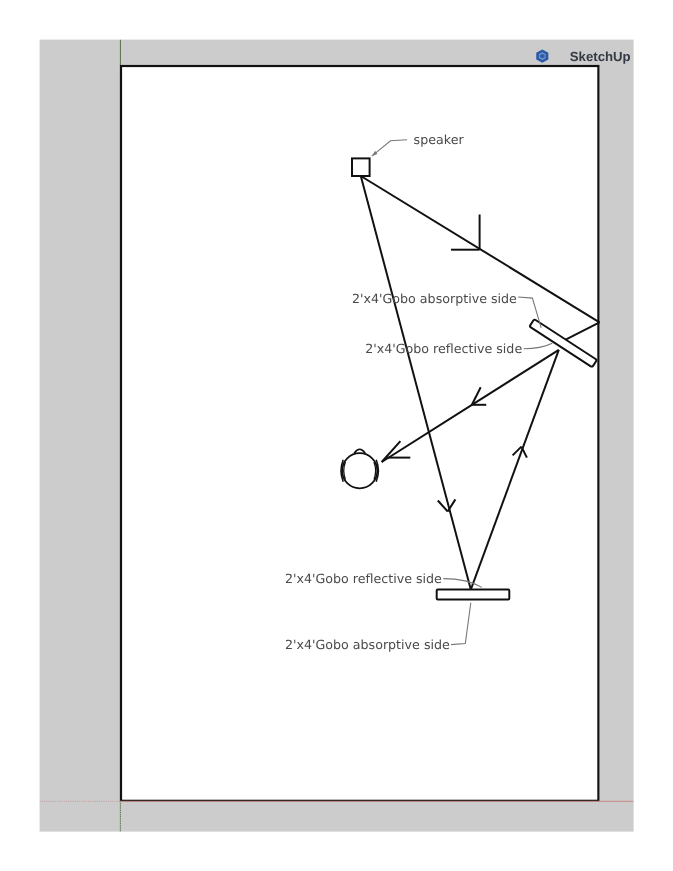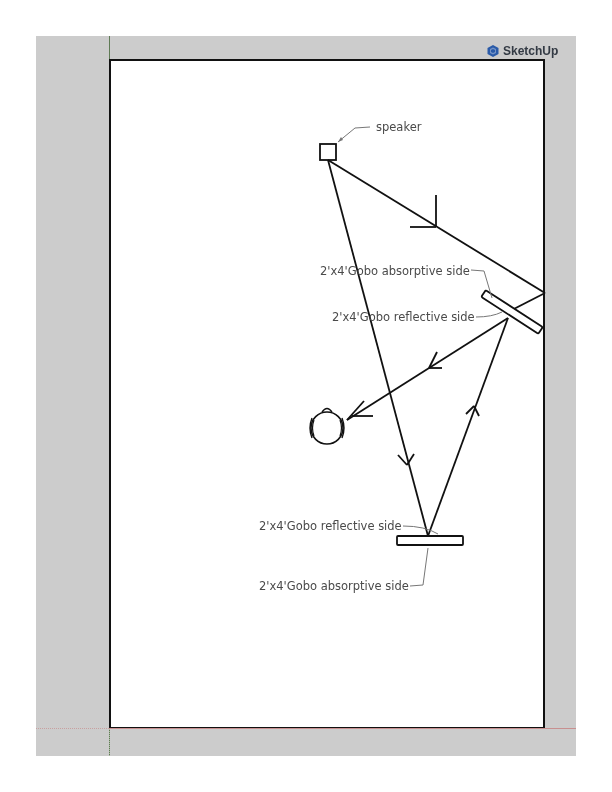--- a/index.html
+++ b/index.html
@@ -3,21 +3,21 @@
 <meta charset="utf-8">
 <style>
   html, body { margin: 0; padding: 0; }
   body { width: 612px; height: 792px; background: #ffffff; position: relative; overflow: hidden; font-family: "DejaVu Sans", "Liberation Sans", sans-serif; }
   .viewport { position: absolute; left: 36px; top: 36px; width: 540px; height: 720px; background: #cccccc; overflow: hidden; }
   .sheet { position: absolute; left: 73px; top: 23px; width: 436px; height: 670px; background: #ffffff; border: 2px solid #111111; box-sizing: border-box; }
   .axis-green { position: absolute; left: 73px; top: 0; width: 1px; height: 720px; background: #5f7a55; }
   .axis-green-dotted { position: absolute; left: 73px; top: 693px; width: 1px; height: 27px; border-left: 1px dotted #a8b8a0; }
   .axis-red { position: absolute; left: 73px; top: 692px; width: 467px; height: 1px; background: #c89090; }
   .axis-red-dotted { position: absolute; left: 0; top: 692px; width: 73px; height: 0; border-top: 1px dotted #c8a0a0; }
-  .logo { position: absolute; left: 450px; top: 8px; display: flex; align-items: flex-start; gap: 3px; }
+  .logo { position: absolute; left: 450px; top: 8px; display: flex; align-items: flex-start; gap: 18px; }
   .logo-text { font-family: "Liberation Sans", sans-serif; font-size: 12px; color: #333a44; font-weight: 600; }
   svg.drawing { position: absolute; left: 0; top: 0; }
   .label { font-family: "DejaVu Sans", sans-serif; font-size: 11.5px; fill: #4a4a4a; }
 </style>
 </head>
 <body>
 
 <div class="viewport">
   <div class="axis-green"></div>
   <div class="axis-green-dotted"></div>

